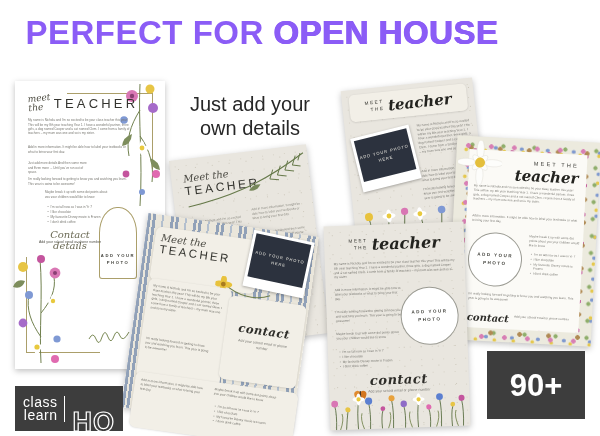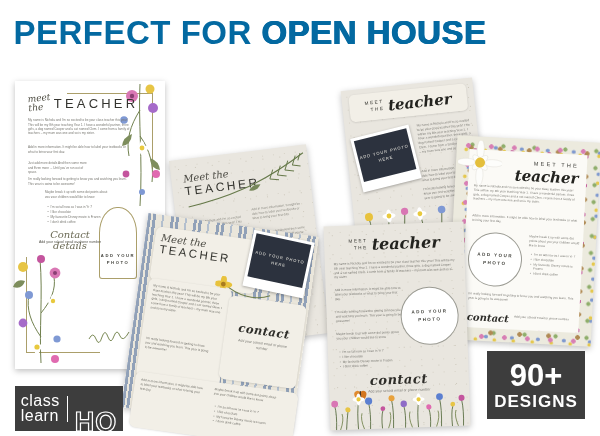--- a/index.html
+++ b/index.html
@@ -1,37 +1,37 @@
 <!DOCTYPE html>
 <html><head>
 <meta charset="utf-8">
 <style>
   html,body{margin:0;padding:0;background:#fff;}
   .stage{position:relative;width:600px;height:436px;background:#ffffff;overflow:hidden;
          font-family:"Liberation Sans",sans-serif;}
 
   
-  .hero{position:absolute;top:14px;left:0;width:500px;text-align:center;
-        font-size:33px;color:#0369a1;letter-spacing:.5px;font-weight:700;}
+  .hero{position:absolute;top:14px;left:12px;width:500px;text-align:center;
+        font-size:33px;color:#8b5cf6;letter-spacing:.5px;font-weight:700;}
   .hero .xb{text-shadow:.6px 0 0 currentColor,-.6px 0 0 currentColor;}
 
   
   .caption{position:absolute;color:#272727;font-size:20px;line-height:1.22;text-align:center;font-weight:500;}
   .cap-just{top:92px;left:172px;width:156px;}
   .cap-pages{top:286px;left:0px;width:140px;}
 
   
   .badge{position:absolute;background:#3d3d3d;color:#fff;z-index:9;}
   .badge-designs{left:487px;top:351px;width:98px;height:68px;display:flex;flex-direction:column;
                  align-items:center;justify-content:center;line-height:1;}
   .badge-designs .n{font-size:31px;font-weight:700;}
   .badge-designs .l{font-size:17px;font-weight:700;letter-spacing:1px;margin-top:2px;}
   .badge-logo{left:15px;top:386px;width:108px;height:45px;display:flex;align-items:center;
               justify-content:center;gap:7px;}
-  .badge-logo .stack{font-size:16px;line-height:.92;letter-spacing:.5px;text-align:left;}
+  .badge-logo .stack{font-size:14px;line-height:.92;letter-spacing:.5px;text-align:right;}
   .badge-logo .sep{width:1px;height:26px;background:#fff;}
   .badge-logo .hq{font-size:27px;font-weight:700;color:transparent;-webkit-text-stroke:1.2px #fff;letter-spacing:1px;margin-top:28px;}
 
   
   .page{position:absolute;box-shadow:0 2px 6px rgba(0,0,0,.25);}
   .speckle{background-color:#e9e6df;
      background-image:radial-gradient(#d6d2c6 .6px,transparent .8px),radial-gradient(#cdc8bb .5px,transparent .7px);
      background-size:11px 13px,17px 19px;}
   .tx{transform:scale(.5);transform-origin:0 0;width:200%;font-size:6.2px;line-height:1.42;
       color:#7a7973;}
@@ -203,20 +203,21 @@
     <div class="abs script contact-script" style="left:20px;top:148px;width:70px;">Contact details</div>
     <div class="abs" style="left:18px;top:158px;width:74px;">
       <div class="tx c" style="font-size:7px;color:#55544c;">Add your school email or phone number</div>
       </div>
 
     <svg class="abs" style="left:72px;top:246px;width:44px;height:16px;" viewBox="0 0 44 16">
       <path d="M2 12 q4 -8 7 0 q3 8 6 -2 q3 -9 6 0 q3 8 6 -1 q3 -8 6 0 q3 7 9 -4" stroke="#7b8a56" stroke-width="1" fill="none"></path>
     </svg>
   </div>
 
+  <div class="caption cap-just">Just add your own details</div>
 
   <div class="page speckle fl-mid">
     <div class="abs" style="left:12px;top:14px;">
       <div class="script ms">Meet the</div>
       <div class="caps tc">TEACHER</div>
     </div>
     <svg class="abs" style="left:10px;top:0px;width:128px;height:52px;" viewBox="0 0 128 52">
       <path d="M4 48 C 40 44 76 36 124 8" stroke="#677a4b" stroke-width="1.1" fill="none"></path>
       <g stroke="#677a4b" stroke-width="1" fill="none">
         <path d="M88 30 l4 -9 M96 27 l4 -9 M104 23 l4 -9 M112 19 l4 -9 M118 15 l3 -7"></path>
@@ -470,16 +471,15 @@
   <div class="badge badge-logo">
     <span class="stack">
       <span>class</span><br><span>learn</span>
     </span>
     <span class="sep"></span>
     <span class="hq">HQ</span>
   </div>
 
   <div class="badge badge-designs">
     <span class="n">90+</span>
-    <span class="l">DESIGNS</span>
   </div>
 
 </div>
 
 </body></html>

